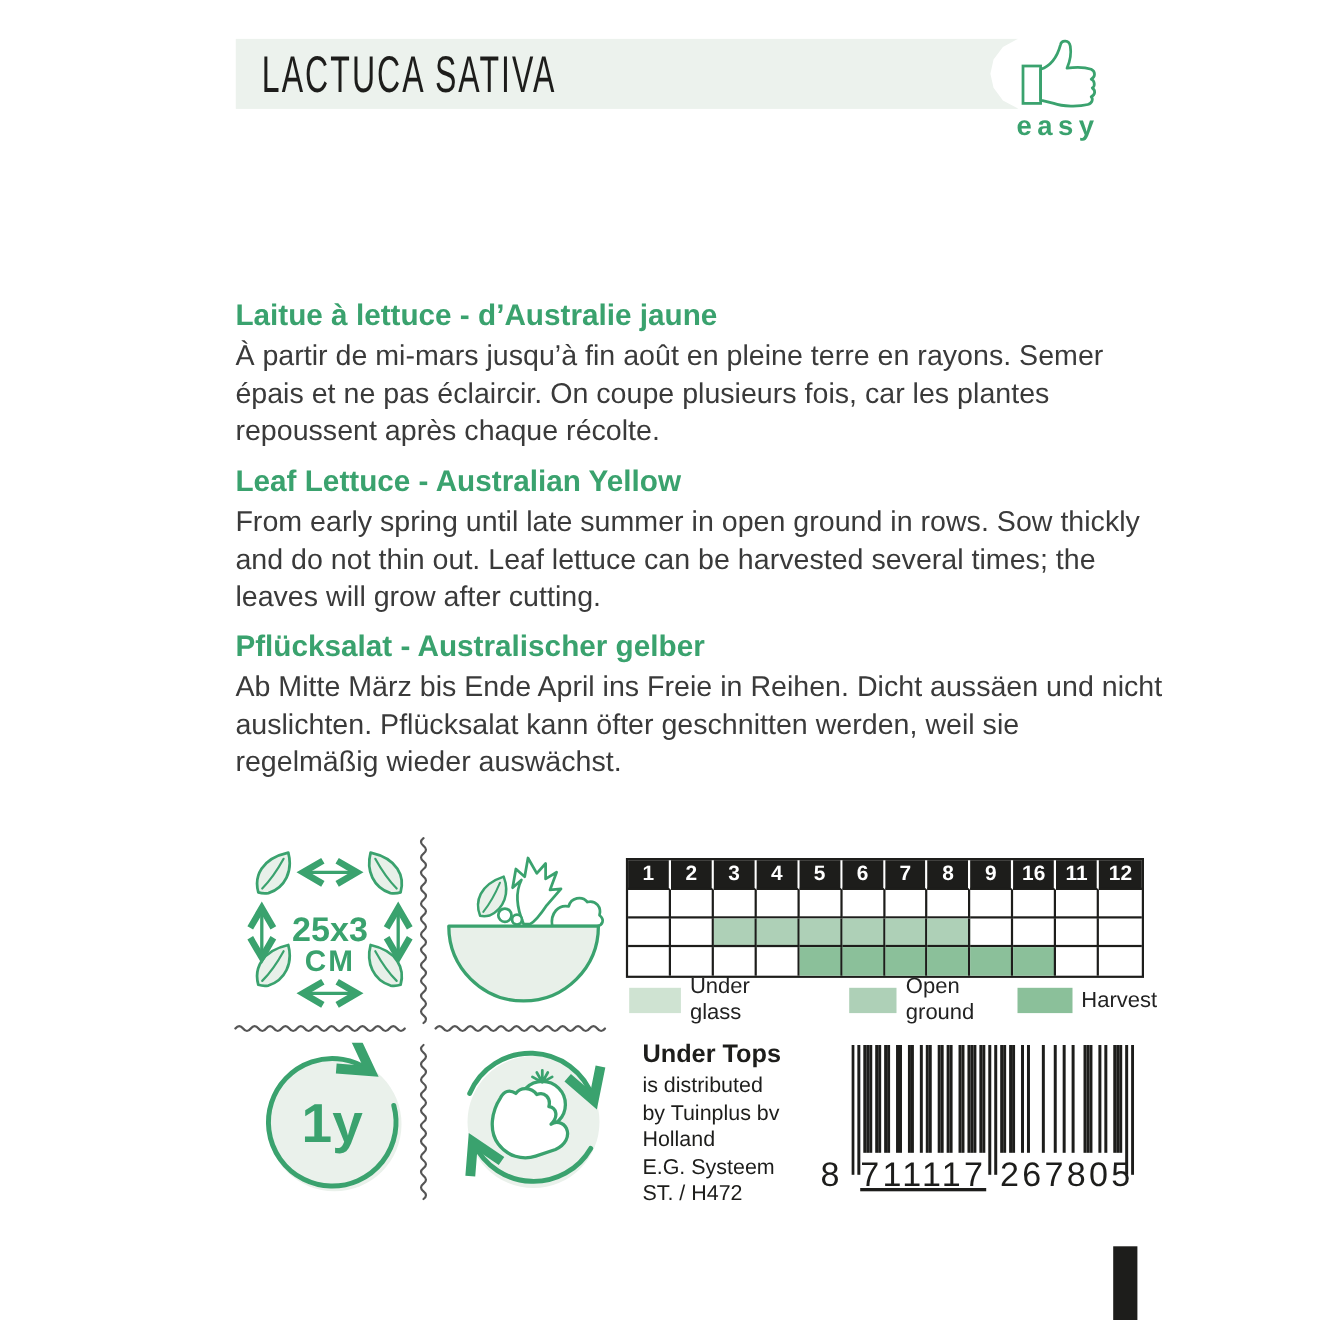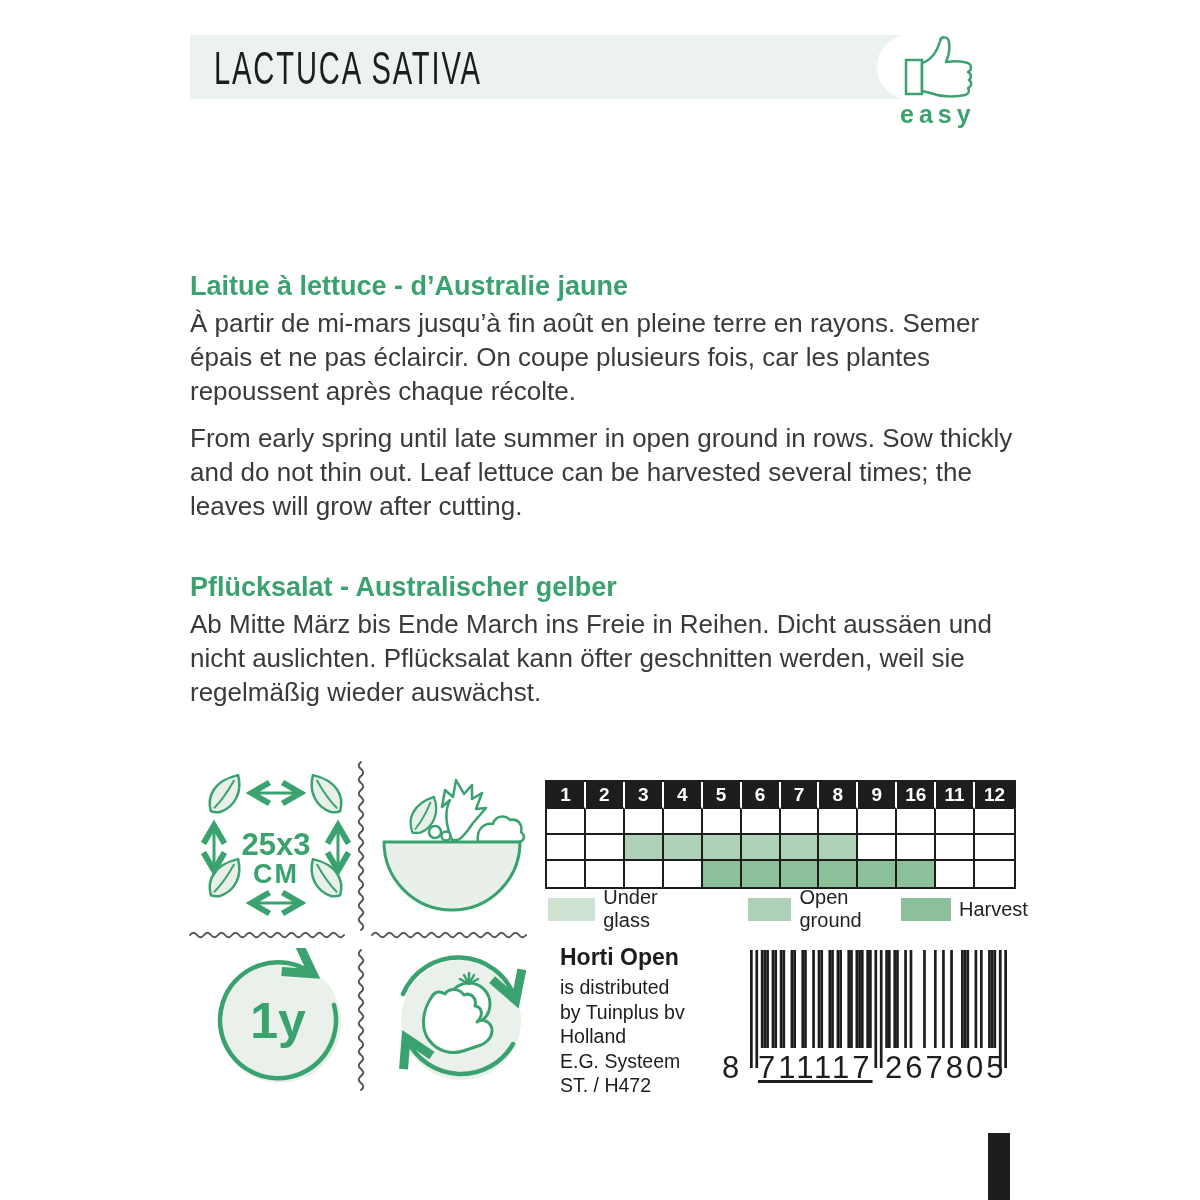--- a/index.html
+++ b/index.html
@@ -1,17 +1,17 @@
 <!DOCTYPE html>
 <html><head>
 <meta charset="utf-8">
 <style>
   html,body{margin:0;padding:0;background:#fff;}
   #canvas{position:relative;width:1136px;height:1200px;background:#fff;overflow:hidden;
-          font-family:"Liberation Sans",sans-serif;color:#383838;}
+          font-family:"Liberation Sans",sans-serif;color:#383838;margin-left:24px;}
 
   
   .band{position:absolute;left:190px;top:35px;width:712px;height:64px;background:#ecf2ed;
         clip-path:polygon(0 0,100% 0,98% 12%,96.8% 30%,96.4% 50%,96.8% 70%,98% 88%,100% 100%,0 100%);}
   .band-title{position:absolute;left:24px;top:0;height:64px;line-height:66px;white-space:nowrap;
         font-size:47px;color:#1d1d1b;letter-spacing:3px;transform:scaleX(.62);transform-origin:0 50%;}
   .easy-badge{position:absolute;left:900px;top:26px;width:96px;text-align:left;}
   .easy-label{display:block;margin-top:-4px;font-size:25px;font-weight:bold;color:#3aa26e;letter-spacing:5px;}
 
   
@@ -82,25 +82,26 @@
                C72 56 72 60 68 62 C70 64 69 68 65 69 C57 71 42 71 34 68 L22 65 Z" fill="#fff" stroke="#3aa26e" stroke-width="2.5" stroke-linejoin="round"></path>
     </svg>
     <span class="easy-label">easy</span>
   </div>
 
   <div class="lang-section" style="top:271px">
     <h2 class="lang-heading">Laitue à lettuce - d’Australie jaune</h2>
     <p class="lang-body">À partir de mi-mars jusqu’à fin août en pleine terre en rayons. Semer épais et ne pas éclaircir. On coupe plusieurs fois, car les plantes repoussent après chaque récolte.</p>
   </div>
   <div class="lang-section" style="top:422px">
+    <h2 class="lang-heading">Leaf Lettuce - Australian Yellow</h2>
     <p class="lang-body">From early spring until late summer in open ground in rows. Sow thickly and do not thin out. Leaf lettuce can be harvested several times; the leaves will grow after cutting.</p>
   </div>
   <div class="lang-section" style="top:572px">
     <h2 class="lang-heading">Pflücksalat - Australischer gelber</h2>
-    <p class="lang-body">Ab Mitte März bis Ende March ins Freie in Reihen. Dicht aussäen und nicht auslichten. Pflücksalat kann öfter geschnitten werden, weil sie regelmäßig wieder auswächst.</p>
+    <p class="lang-body">Ab Mitte März bis Ende April ins Freie in Reihen. Dicht aussäen und nicht auslichten. Pflücksalat kann öfter geschnitten werden, weil sie regelmäßig wieder auswächst.</p>
   </div>
 
   <svg class="wave" style="left:355px;top:762px" width="12" height="168">
       <path d="M6 0 q-4.5 3.5 0 7 q4.5 3.5 0 7 q-4.5 3.5 0 7 q4.5 3.5 0 7 q-4.5 3.5 0 7 q4.5 3.5 0 7 q-4.5 3.5 0 7 q4.5 3.5 0 7 q-4.5 3.5 0 7 q4.5 3.5 0 7 q-4.5 3.5 0 7 q4.5 3.5 0 7 q-4.5 3.5 0 7 q4.5 3.5 0 7 q-4.5 3.5 0 7 q4.5 3.5 0 7 q-4.5 3.5 0 7 q4.5 3.5 0 7 q-4.5 3.5 0 7 q4.5 3.5 0 7 q-4.5 3.5 0 7 q4.5 3.5 0 7 q-4.5 3.5 0 7 q4.5 3.5 0 7"></path>
     </svg>
   <svg class="wave" style="left:355px;top:950px" width="12" height="148">
       <path d="M6 0 q-4.5 3.5 0 7 q4.5 3.5 0 7 q-4.5 3.5 0 7 q4.5 3.5 0 7 q-4.5 3.5 0 7 q4.5 3.5 0 7 q-4.5 3.5 0 7 q4.5 3.5 0 7 q-4.5 3.5 0 7 q4.5 3.5 0 7 q-4.5 3.5 0 7 q4.5 3.5 0 7 q-4.5 3.5 0 7 q4.5 3.5 0 7 q-4.5 3.5 0 7 q4.5 3.5 0 7 q-4.5 3.5 0 7 q4.5 3.5 0 7 q-4.5 3.5 0 7 q4.5 3.5 0 7"></path>
     </svg>
   <svg class="wave" style="left:190px;top:929px" width="163" height="12">
       <path d="M0 6 q3.5 -4.5 7 0 q3.5 4.5 7 0 q3.5 -4.5 7 0 q3.5 4.5 7 0 q3.5 -4.5 7 0 q3.5 4.5 7 0 q3.5 -4.5 7 0 q3.5 4.5 7 0 q3.5 -4.5 7 0 q3.5 4.5 7 0 q3.5 -4.5 7 0 q3.5 4.5 7 0 q3.5 -4.5 7 0 q3.5 4.5 7 0 q3.5 -4.5 7 0 q3.5 4.5 7 0 q3.5 -4.5 7 0 q3.5 4.5 7 0 q3.5 -4.5 7 0 q3.5 4.5 7 0 q3.5 -4.5 7 0 q3.5 4.5 7 0"></path>
@@ -207,21 +208,21 @@
         <span class="legend-swatch" style="background: rgb(174, 208, 183);"></span>
         <span class="legend-label">Open ground</span>
       </div>
       <div class="legend-item i2">
         <span class="legend-swatch" style="background: rgb(139, 192, 154);"></span>
         <span class="legend-label">Harvest</span>
       </div>
     </div>
 
   <div class="dist">
-    <p class="dist-name">Horti Open</p>
+    <p class="dist-name">Under Tops</p>
     <p class="dist-line">is distributed</p>
     <p class="dist-line">by Tuinplus bv</p>
     <p class="dist-line">Holland</p>
     <p class="dist-line">E.G. Systeem</p>
     <p class="dist-line">ST. / H472</p>
   </div>
 
   <div class="barcode-wrap">
     <svg id="bc-bars" style="position:absolute;left:28px;top:2px" width="257" height="120">
         <rect x="0.00" y="0" width="2.71" height="118" fill="#1d1d1b"></rect>

